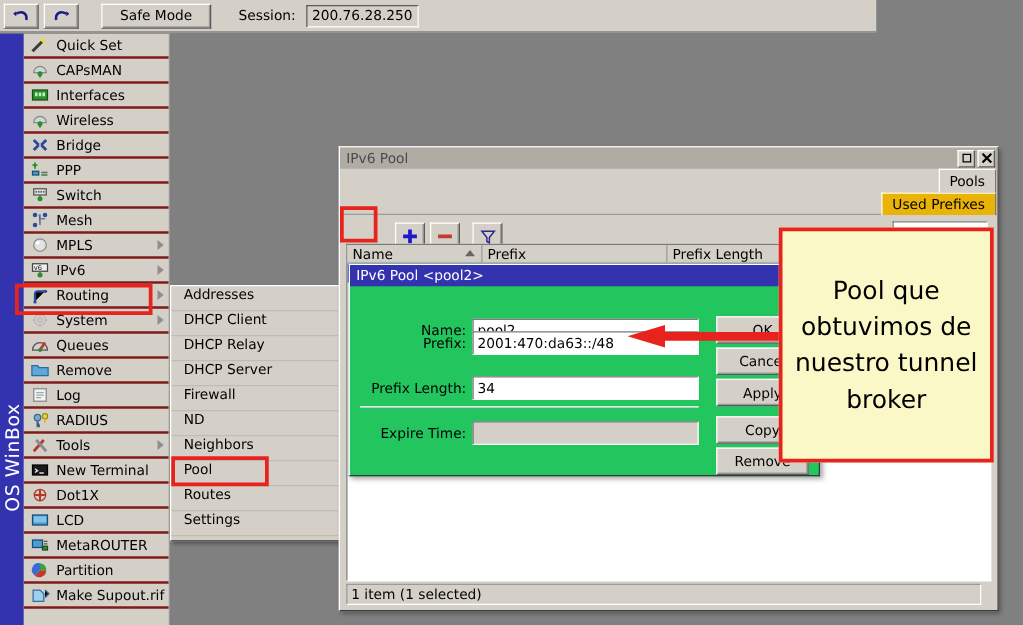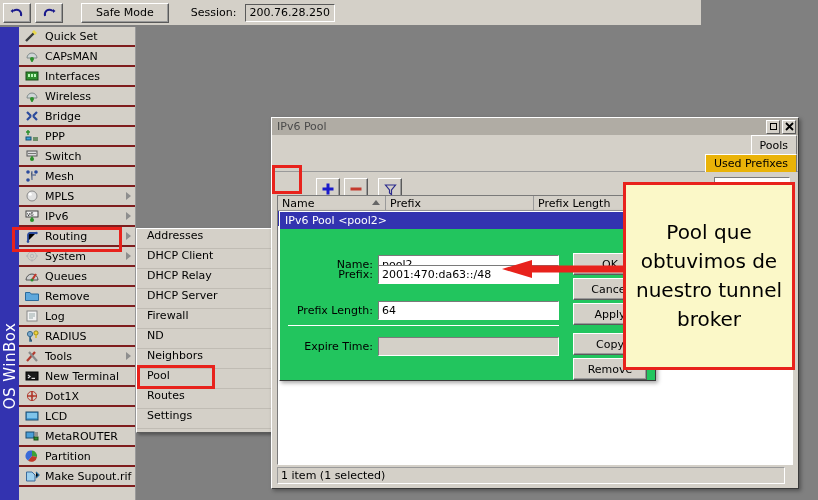--- a/index.html
+++ b/index.html
@@ -581,21 +581,21 @@
         <div class="frow" style="top: 26px;">
           <div class="flabel">Name:</div>
           <div class="finput">pool2</div>
         </div>
         <div class="frow" style="top: 36px;">
           <div class="flabel">Prefix:</div>
           <div class="finput">2001:470:da63::/48</div>
         </div>
         <div class="frow" style="top: 72px;">
           <div class="flabel">Prefix Length:</div>
-          <div class="finput">64</div>
+          <div class="finput">34</div>
         </div>
         <div class="frow" style="top: 108px;">
           <div class="flabel">Expire Time:</div>
           <div class="finput disabled"></div>
         </div>
         <div class="sepline" style="top: 96px;"></div>
         <div class="dbtn" style="top: 24px;">OK</div>
         <div class="dbtn" style="top: 49px;">Cancel</div>
         <div class="dbtn" style="top: 74px;">Apply</div>
         <div class="dbtn" style="top: 104px;">Copy</div>

